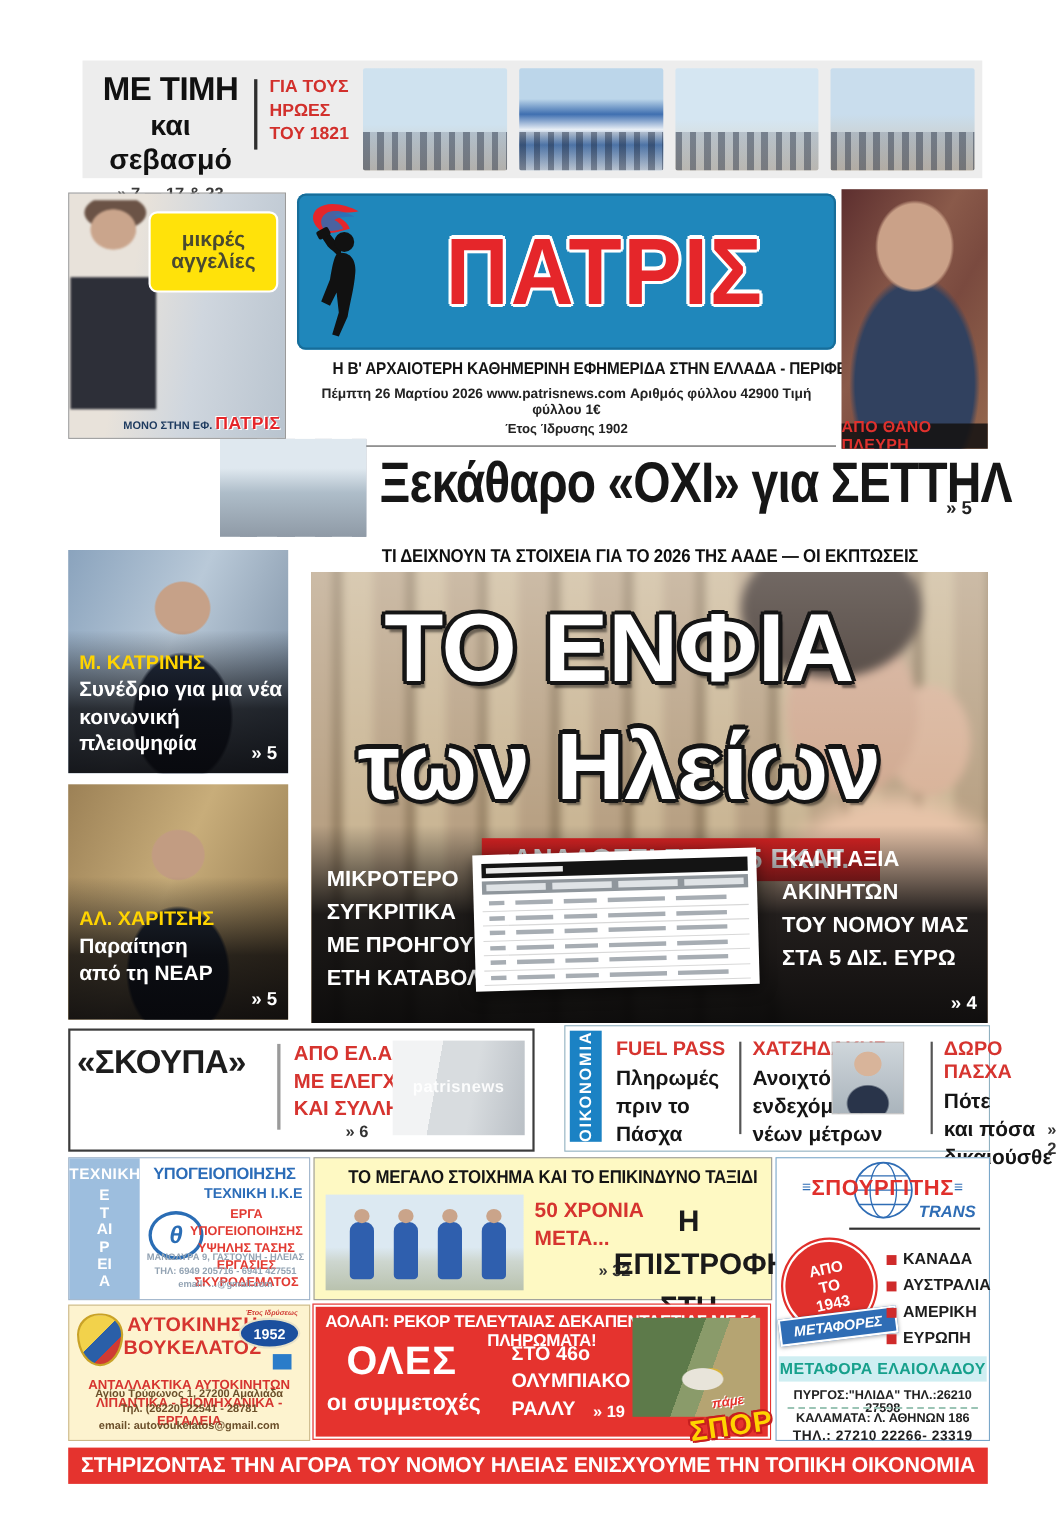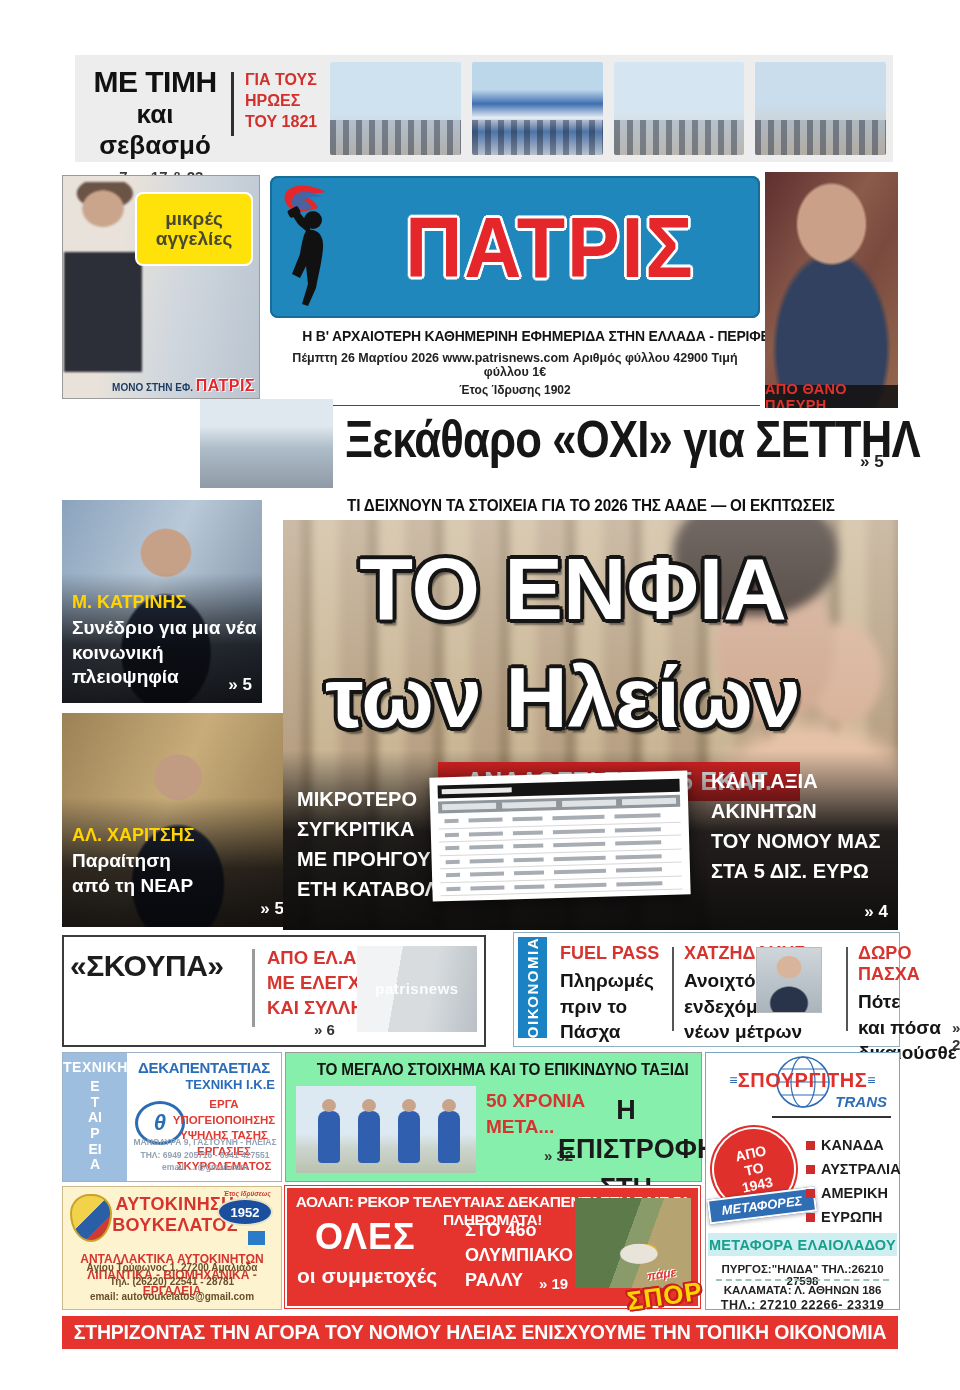--- a/index.html
+++ b/index.html
@@ -75,41 +75,41 @@
 
   
   .card{left:62px;width:200px;overflow:hidden;}
   .card1{top:500px;height:203px;background:
      radial-gradient(42px 40px at 52% 26%,#c6a188 58%,transparent 62%),
      radial-gradient(70px 90px at 52% 75%,#273246 62%,transparent 66%),
      linear-gradient(115deg,#8aa3bd,#b9c9d8 45%,#74879c);}
   .card2{top:713px;height:214px;background:
      radial-gradient(40px 38px at 50% 30%,#c29c82 58%,transparent 62%),
      radial-gradient(72px 92px at 50% 80%,#222b38 62%,transparent 66%),
-     linear-gradient(115deg,#9c8156,#c8ad7a 45%,#8a7148); padding-left: 32px;}
+     linear-gradient(115deg,#9c8156,#c8ad7a 45%,#8a7148);}
   .cardshade{position:absolute;left:0;right:0;bottom:0;height:130px;
      background:linear-gradient(transparent,rgba(5,5,8,.78) 55%,rgba(5,5,8,.9));}
   .cardname{position:absolute;left:10px;font-size:18px;font-weight:800;color:#ffd400;}
   .cardtext{position:absolute;left:10px;font-size:19px;font-weight:800;color:#fff;line-height:1.3;}
   .cardpage{position:absolute;right:10px;bottom:8px;font-size:17px;font-weight:800;color:#fff;}
 
   
   .kicker{left:283px;top:496px;width:615px;text-align:center;font-size:17px;font-weight:800;color:#101010;letter-spacing:-.2px;}
   .mainimg{left:283px;top:520px;width:615px;height:410px;overflow:hidden;background:#cbb9a2;}
   .mainbg{position:absolute;inset:-10px;filter:blur(4px);
      background:
        radial-gradient(130px 100px at 76% 10%,#3b2e27 60%,transparent 66%),
        radial-gradient(95px 120px at 79% 32%,#d0a88f 60%,transparent 66%),
        radial-gradient(60px 80px at 90% 38%,#d8b298 60%,transparent 66%),
        radial-gradient(200px 200px at 85% 78%,#e6c3a8 55%,transparent 66%),
        repeating-linear-gradient(90deg,#b8a184 0 30px,#8f7a5e 30px 38px,#cab695 38px 66px);}
   .mainwash{position:absolute;inset:0;background:linear-gradient(rgba(255,255,255,.28),rgba(255,255,255,0) 55%);}
   .mh{position:absolute;left:0;width:560px;text-align:center;color:#fff;font-weight:900;letter-spacing:0;
       text-shadow:-3px -3px 0 #151515,3px -3px 0 #151515,-3px 3px 0 #151515,3px 3px 0 #151515,0 -4px #151515,0 4px #151515,-4px 0 #151515,4px 0 #151515,4px 6px 2px rgba(0,0,0,.45);}
-  .mh1{top:18px;font-size:88px;margin-left:10px;}
+  .mh1{top:18px;font-size:88px;}
   .mh2{top:128px;font-size:86px;}
   .redband{position:absolute;left:155px;top:242px;background:#e02424;color:#fff;padding:5px 28px;
      font-size:25px;font-weight:800;letter-spacing:.3px;}
   .maindark{position:absolute;left:0;right:0;bottom:0;height:180px;
      background:linear-gradient(transparent,rgba(8,8,10,.88) 45%,rgba(5,5,6,.95));}
   .mlt{position:absolute;left:14px;bottom:26px;font-size:20px;font-weight:800;color:#fff;line-height:1.5;}
   .mrt{position:absolute;left:428px;bottom:44px;font-size:20px;font-weight:800;color:#fff;line-height:1.5;}
   .mpage{position:absolute;right:10px;bottom:8px;font-size:17px;font-weight:800;color:#fff;}
   .mtable{position:absolute;left:148px;bottom:32px;width:258px;height:124px;background:#fff;
      transform:rotate(-1.6deg);box-shadow:0 4px 14px rgba(0,0,0,.5);padding:8px 8px 6px;box-sizing:border-box;}
@@ -171,21 +171,21 @@
      background:linear-gradient(135deg,#f2d24b 45%,#2a5fa8 45% 70%,#cf3a33 70%);}
   .vtitle{left:48px;top:7px;width:128px;text-align:center;font-size:18px;font-weight:900;color:#d6342f;line-height:1.15;letter-spacing:.3px;}
   .vyearlbl{right:6px;top:3px;width:56px;text-align:center;font-size:6.5px;font-weight:700;color:#cf3a33;font-style:italic;}
   .vyear{right:8px;top:11px;width:52px;height:24px;background:#1b4f9e;border-radius:50%;color:#fff;
      display:flex;align-items:center;justify-content:center;font-size:13px;font-weight:800;border:2px solid #e8e2c8;}
   .vsocial{right:16px;top:44px;width:17px;height:14px;background:#2a7cc9;}
   .vred{left:0;right:0;top:64px;text-align:center;font-size:12px;font-weight:800;color:#d6342f;line-height:1.35;}
   .vaddr{left:0;right:0;bottom:5px;text-align:center;font-size:10px;font-weight:800;color:#6b4f2a;line-height:1.45;}
 
   
-  .moon{left:285px;top:1052px;width:415px;height:128px;border:1.5px solid #9a9a9a;background:#86efac;}
+  .moon{left:285px;top:1052px;width:415px;height:128px;border:1.5px solid #9a9a9a;background:#fef9c3;}
   .moonkick{left:10px;top:7px;font-size:17px;font-weight:800;color:#141414;letter-spacing:-.2px;}
   .moonphoto{left:10px;top:33px;width:180px;height:87px;overflow:hidden;
      background:linear-gradient(#dce9f2 55%,#cdd6cf 70%,#b9c2ae);}
   .astro{position:absolute;bottom:10px;width:22px;height:52px;background:#2f5fae;border-radius:8px 8px 4px 4px;}
   .astro::before{content:"";position:absolute;top:-12px;left:4px;width:14px;height:13px;border-radius:50%;background:#caa48a;}
   .moon50{left:200px;top:35px;font-size:19px;font-weight:800;color:#d6342f;line-height:1.35;}
   .moonpage{left:258px;top:94px;font-size:15px;font-weight:800;color:#333;}
   .moonhead{left:272px;top:38px;width:136px;text-align:center;font-size:27px;font-weight:900;color:#1a1a1a;line-height:1.45;}
 
   
@@ -415,21 +415,21 @@
       <span class="abs oipage" style="left:94px;top:76px;">» 22</span>
     </div>
   </div>
 
   <div class="abs tech">
     <div class="abs techband">
       <div class="h">ΤΕΧΝΙΚΗ</div>
       <div class="v">ΕΤΑΙΡΕΙΑ</div>
     </div>
     <div class="abs techlogo">θ</div>
-    <div class="abs techtitle">ΔΕΚΑΠΕΝΤΑΕΤΙΑΣ</div>
+    <div class="abs techtitle">ΥΠΟΓΕΙΟΠΟΙΗΣΗΣ</div>
     <div class="abs techsub">ΤΕΧΝΙΚΗ Ι.Κ.Ε</div>
     <div class="abs techred pre">ΕΡΓΑ ΥΠΟΓΕΙΟΠΟΙΗΣΗΣ
 ΥΨΗΛΗΣ ΤΑΣΗΣ
 ΕΡΓΑΣΙΕΣ ΣΚΥΡΟΔΕΜΑΤΟΣ</div>
     <div class="abs techfine pre">ΜΑΝΩΛΥΡΑ 9, ΓΑΣΤΟΥΝΗ - ΗΛΕΙΑΣ
 ΤΗΛ: 6949 205716 - 6941 427551
 email: …@gmail.com</div>
   </div>
 
   <div class="abs vouk">

